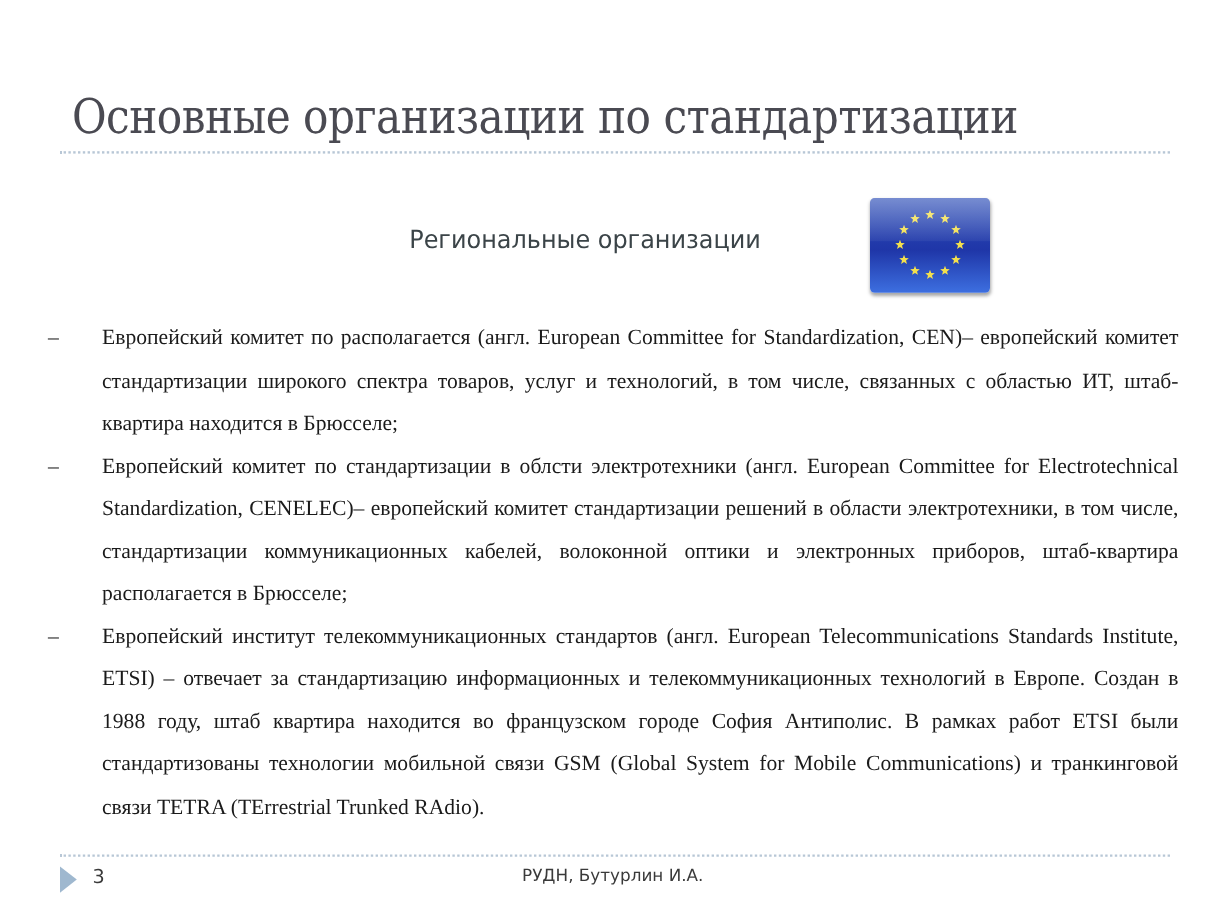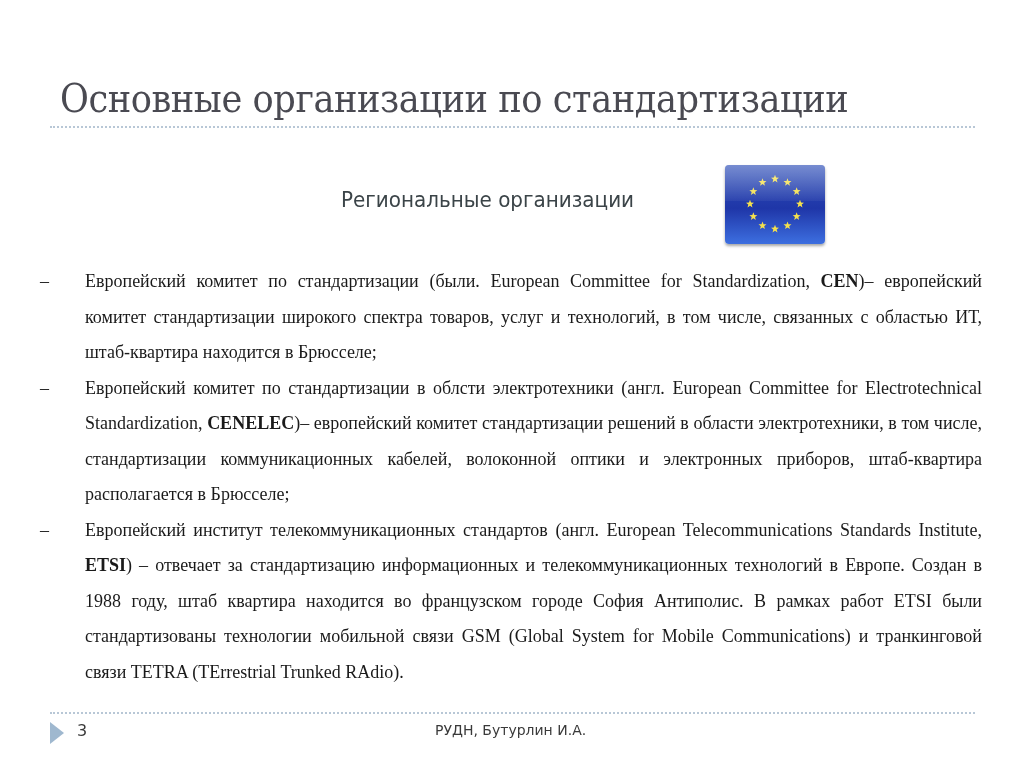--- a/index.html
+++ b/index.html
@@ -90,21 +90,21 @@
       position: relative;
       padding-left: 45px;
       text-align: justify;
     }
     .item .dash {
       position: absolute;
       left: 0;
       top: 0;
       width: 20px;
     }
-    .item b { font-weight: bold; }
+    .item b { font-weight: normal; }
     .footer-arrow {
       position: absolute;
       left: 50px;
       top: 722px;
       width: 0;
       height: 0;
       border-top: 11px solid transparent;
       border-bottom: 11px solid transparent;
       border-left: 14px solid #9fb8cf;
     }
@@ -152,21 +152,21 @@
           <path d="M28.35,22.30L29.39,25.07L32.34,25.20L30.03,27.05L30.82,29.90L28.35,28.26L25.88,29.90L26.67,27.05L24.35,25.20L27.31,25.07Z" fill="#f4e04d"></path>
           <path d="M37.50,13.15L38.54,15.92L41.49,16.05L39.18,17.89L39.97,20.75L37.50,19.11L35.03,20.75L35.82,17.89L33.51,16.05L36.46,15.92Z" fill="#f4e04d"></path>
         </g>
     </svg>
     <div class="gloss"></div>
   </div>
 
   <div class="content">
     <div class="item">
       <span class="dash">–</span>
-      <span>Европейский комитет по стандартизации (были. European Committee for Standardization, </span><b>CEN</b><span>)– европейский комитет стандартизации широкого спектра товаров, услуг и технологий, в том числе, связанных с областью ИТ, штаб-квартира находится в Брюсселе;</span>
+      <span>Европейский комитет по располагается (англ. European Committee for Standardization, </span><b>CEN</b><span>)– европейский комитет стандартизации широкого спектра товаров, услуг и технологий, в том числе, связанных с областью ИТ, штаб-квартира находится в Брюсселе;</span>
     </div>
     <div class="item">
       <span class="dash">–</span>
       <span>Европейский комитет по стандартизации в облсти электротехники (англ. European Committee for Electrotechnical Standardization, </span><b>CENELEC</b><span>)– европейский комитет стандартизации решений в области электротехники, в том числе, стандартизации коммуникационных кабелей, волоконной оптики и электронных приборов, штаб-квартира располагается в Брюсселе;</span>
     </div>
     <div class="item">
       <span class="dash">–</span>
       <span>Европейский институт телекоммуникационных стандартов (англ. European Telecommunications Standards Institute, </span><b>ETSI</b><span>)  – отвечает за стандартизацию информационных и телекоммуникационных технологий в Европе. Создан в 1988 году, штаб квартира находится во французском городе София Антиполис. В рамках работ ETSI были стандартизованы технологии мобильной связи GSM (Global System for Mobile Communications) и транкинговой связи TETRA (TErrestrial Trunked RAdio).</span>
     </div>
   </div>

